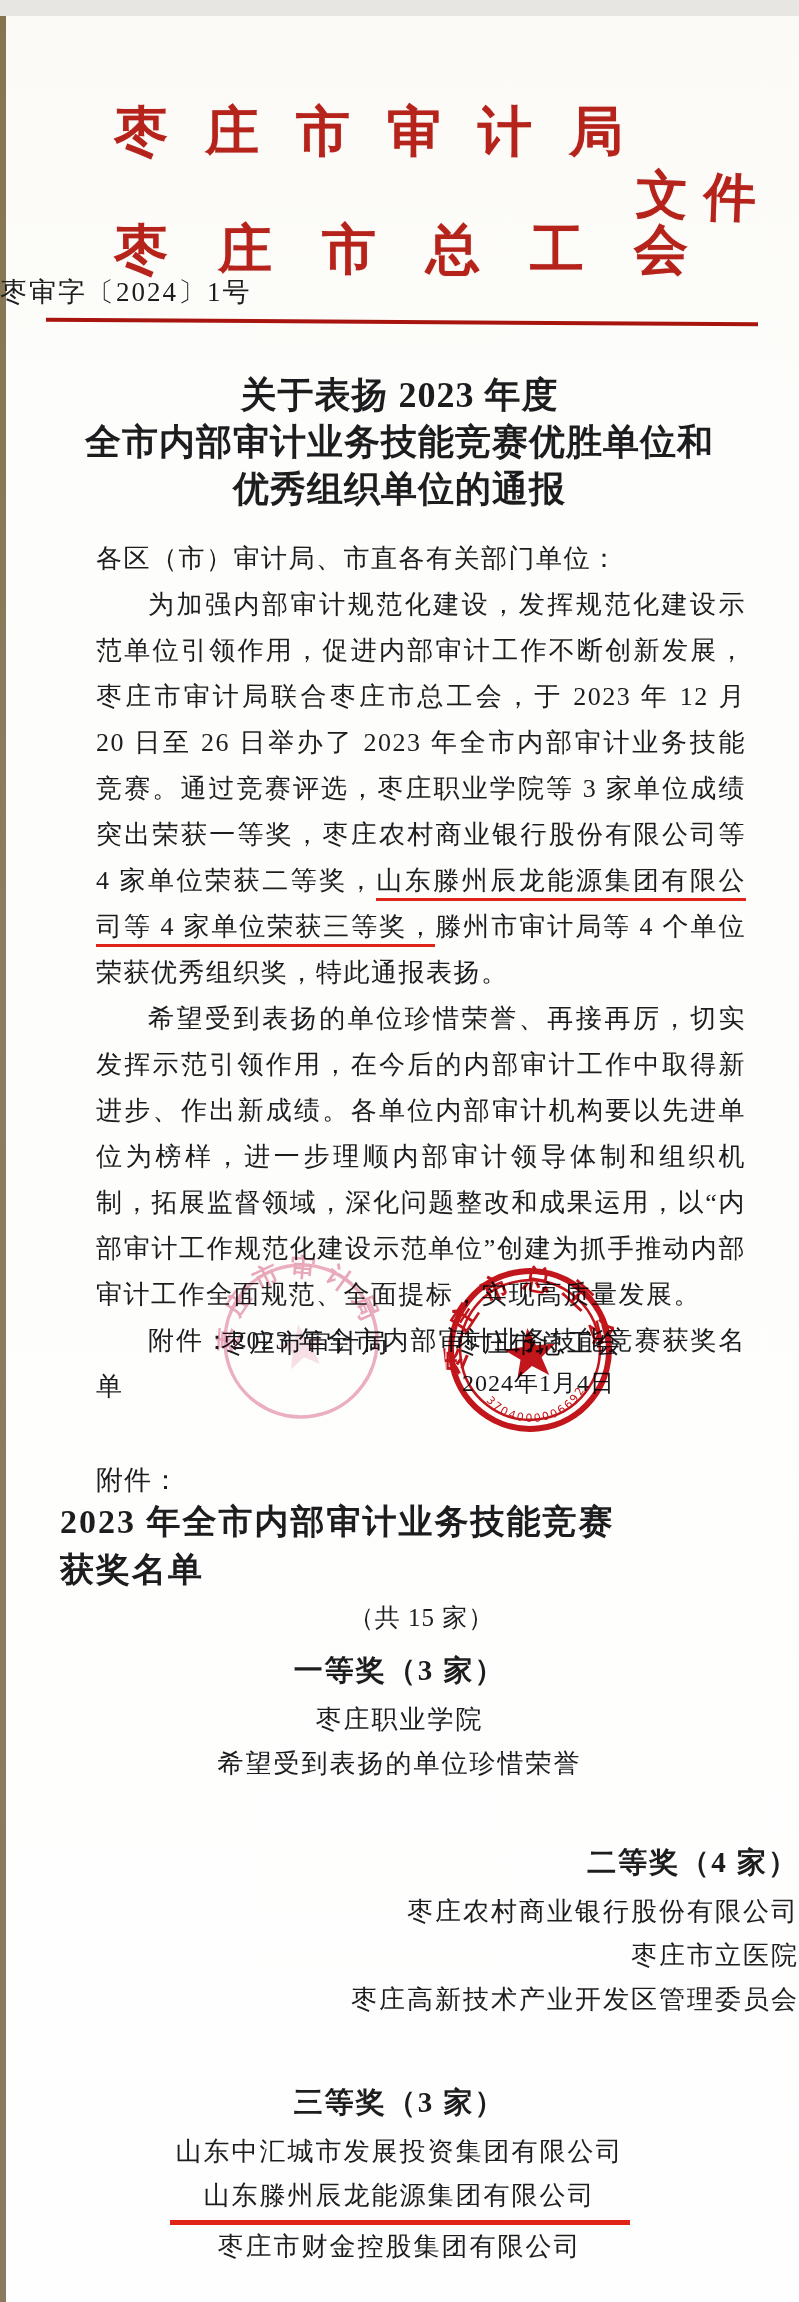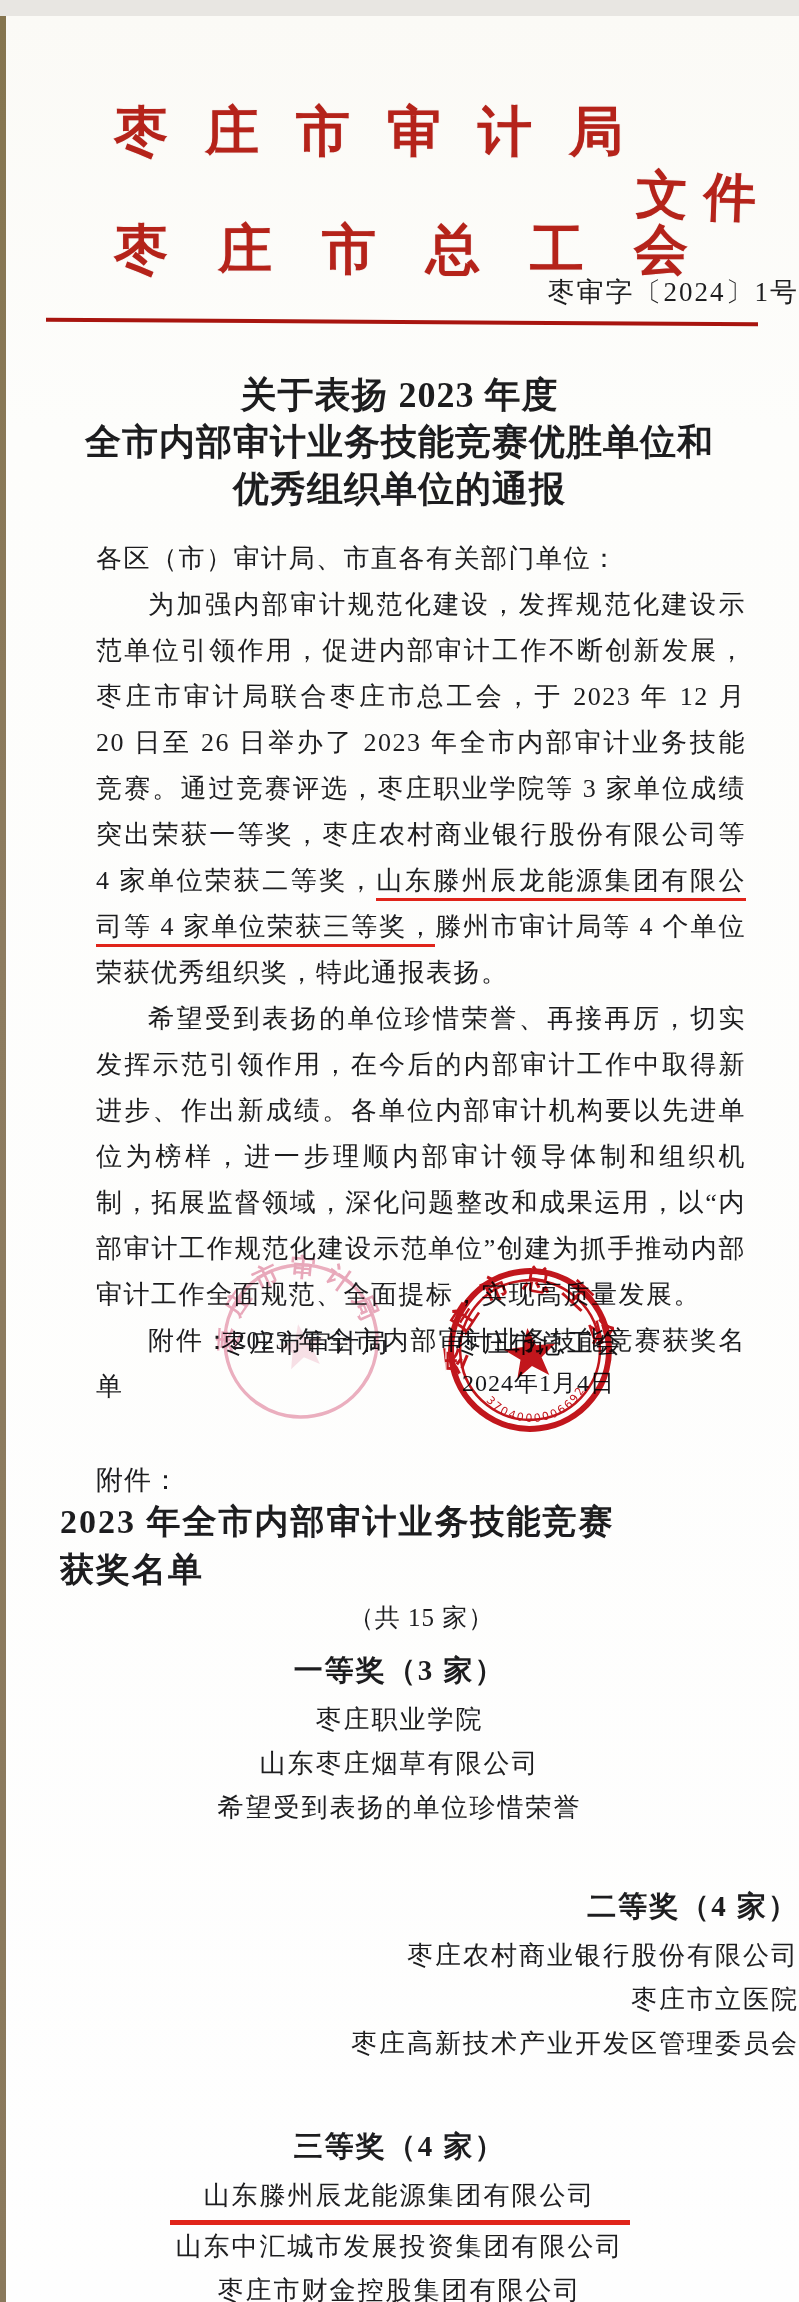--- a/index.html
+++ b/index.html
@@ -16,21 +16,21 @@
     background:linear-gradient(180deg,#85754f,#8d7c60 40%,#8a795c);}
 
   
   .org-line{position:absolute;color:#b5231a;font-weight:bold;white-space:nowrap;
     text-shadow:0 0 1px rgba(150,30,40,.35);}
   .org-line1{left:114px;top:80px;font-size:54px;letter-spacing:37px;}
   .org-line2{left:114px;top:198px;font-size:54px;letter-spacing:50px;}
   .doc-suffix{position:absolute;left:636px;top:146px;font-size:52px;color:#b5231a;
     font-weight:bold;letter-spacing:16px;white-space:nowrap;transform:rotate(2.2deg);
     text-shadow:0 0 1px rgba(150,30,40,.35);}
-  .doc-number{position:absolute;left:0;right:0;top:258px;text-align:right;
+  .doc-number{position:absolute;left:0;right:0;top:258px;text-align:left;
     font-size:27px;letter-spacing:2px;}
   .red-rule{position:absolute;left:46px;top:304px;width:712px;height:4px;
     background:#a8150f;transform:rotate(0.35deg);}
 
   .title{position:absolute;left:60px;right:60px;top:356px;text-align:center;
     font-size:36px;font-weight:bold;line-height:47px;letter-spacing:1px;}
 
   .body-block{position:absolute;left:96px;width:650px;top:520px;
     font-size:26px;line-height:46px;text-align:justify;letter-spacing:1.5px;}
   .body-block p{margin:0;text-indent:2em;}
@@ -124,32 +124,31 @@
   <div class="attach-title">
     <div>2023 年全市内部审计业务技能竞赛</div>
     <div>获奖名单</div>
   </div>
   <div class="count-note">（共 15 家）</div>
 
   <div class="awards">
     <div class="award-section">
       <p class="award-heading">一等奖（3 家）</p>
       <div class="award-entry">枣庄职业学院</div>
-      <div class="award-entry">山东枣庄烟草有限公司</div>
       <div class="award-entry">希望受到表扬的单位珍惜荣誉</div>
     </div>
 
     <div class="award-section sec2">
       <p class="award-heading">二等奖（4 家）</p>
       <div class="award-entry">枣庄农村商业银行股份有限公司</div>
       <div class="award-entry">枣庄市立医院</div>
       <div class="award-entry">枣庄高新技术产业开发区管理委员会</div>
     </div>
 
     <div class="award-section sec3">
-      <p class="award-heading">三等奖（4 家）</p>
+      <p class="award-heading">三等奖（3 家）</p>
+      <div class="award-entry">山东中汇城市发展投资集团有限公司</div>
       <div class="award-entry"><span class="entry-underline">山东滕州辰龙能源集团有限公司</span></div>
-      <div class="award-entry">山东中汇城市发展投资集团有限公司</div>
       <div class="award-entry">枣庄市财金控股集团有限公司</div>
 
     </div>
   </div>
 </div>
 
 </body></html>

